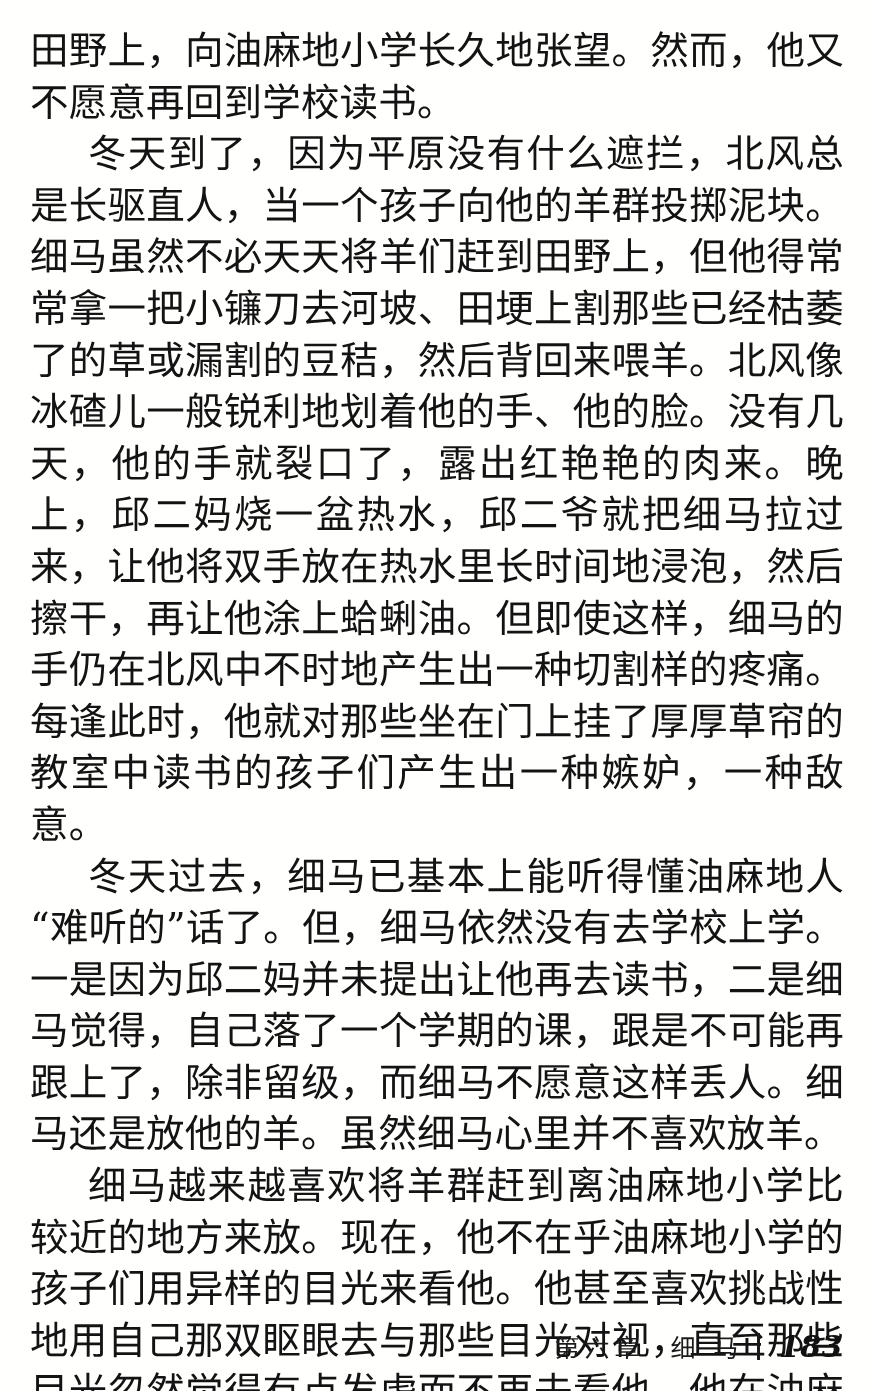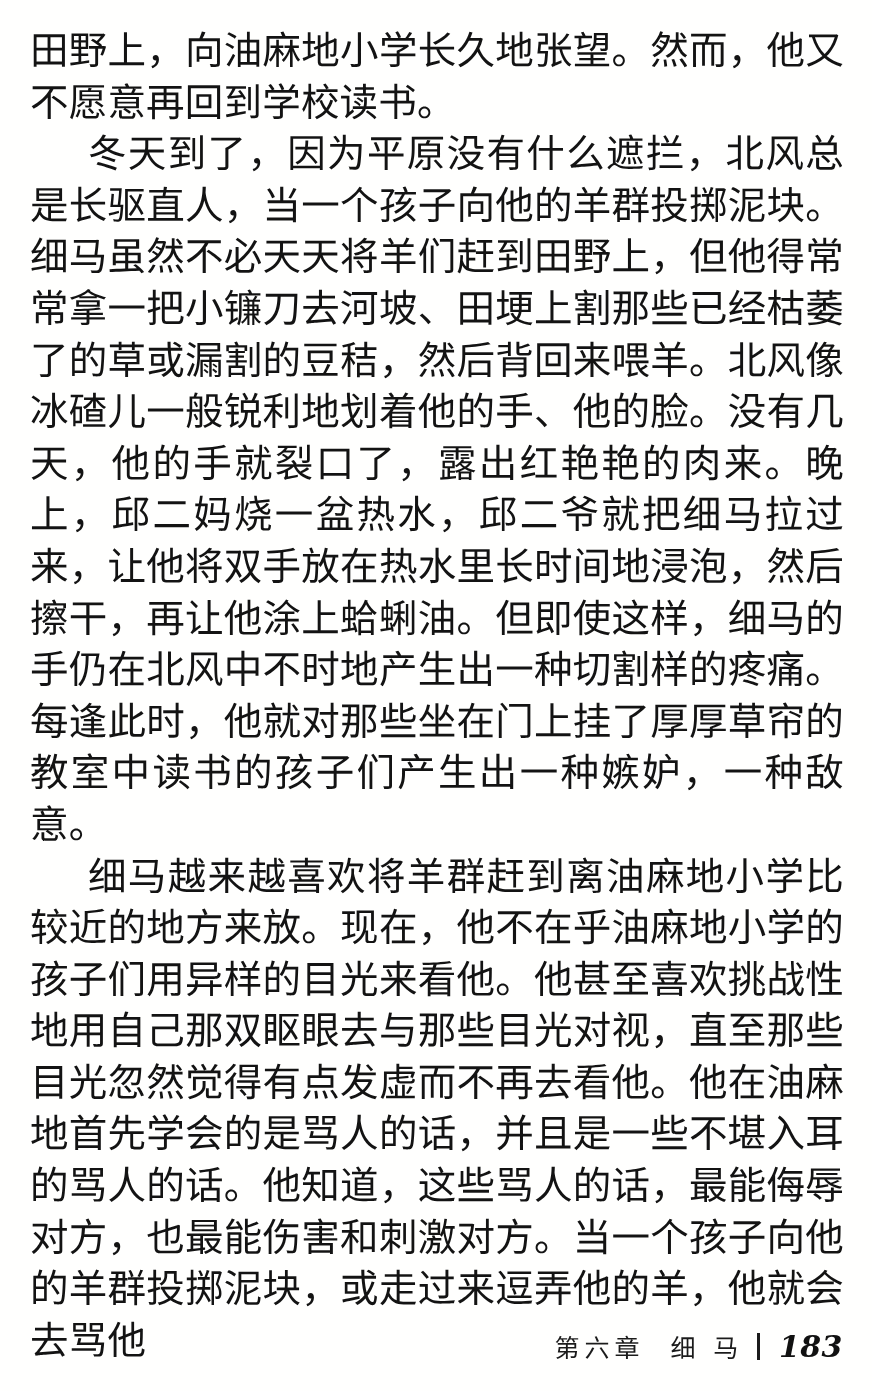--- a/index.html
+++ b/index.html
@@ -78,20 +78,21 @@
   }
 </style>
 </head>
 <body>
 
 <div class="page">
 
   <div class="text-column">
     <p class="para">田野上，向油麻地小学长久地张望。然而，他又不愿意再回到学校读书。</p>
     <p class="para indent">冬天到了，因为平原没有什么遮拦，北风总是长驱直人，当一个孩子向他的羊群投掷泥块。细马虽然不必天天将羊们赶到田野上，但他得常常拿一把小镰刀去河坡、田埂上割那些已经枯萎了的草或漏割的豆秸，然后背回来喂羊。北风像冰碴儿一般锐利地划着他的手、他的脸。没有几天，他的手就裂口了，露出红艳艳的肉来。晚上，邱二妈烧一盆热水，邱二爷就把细马拉过来，让他将双手放在热水里长时间地浸泡，然后擦干，再让他涂上蛤蜊油。但即使这样，细马的手仍在北风中不时地产生出一种切割样的疼痛。每逢此时，他就对那些坐在门上挂了厚厚草帘的教室中读书的孩子们产生出一种嫉妒，一种敌意。</p>
+    <p class="para indent">冬天过去，细马已基本上能听得懂油麻地人“难听的”话了。但，细马依然没有去学校上学。一是因为邱二妈并未提出让他再去读书，二是细马觉得，自己落了一个学期的课，跟是不可能再跟上了，除非留级，而细马不愿意这样丢人。细马还是放他的羊。虽然细马心里并不喜欢放羊。</p>
     <p class="para indent">细马越来越喜欢将羊群赶到离油麻地小学比较近的地方来放。现在，他不在乎油麻地小学的孩子们用异样的目光来看他。他甚至喜欢挑战性地用自己那双眍眼去与那些目光对视，直至那些目光忽然觉得有点发虚而不再去看他。他在油麻地首先学会的是骂人的话，并且是一些不堪入耳的骂人的话。他知道，这些骂人的话，最能侮辱对方，也最能伤害和刺激对方。当一个孩子向他的羊群投掷泥块，或走过来逗弄他的羊，他就会去骂他</p>
   </div>
 
   <div class="footer">
     <span class="footer-chapter">第六章  细 马</span>
     <span class="footer-rule"></span>
     <span class="footer-pageno">183</span>
   </div>
 
 </div>

